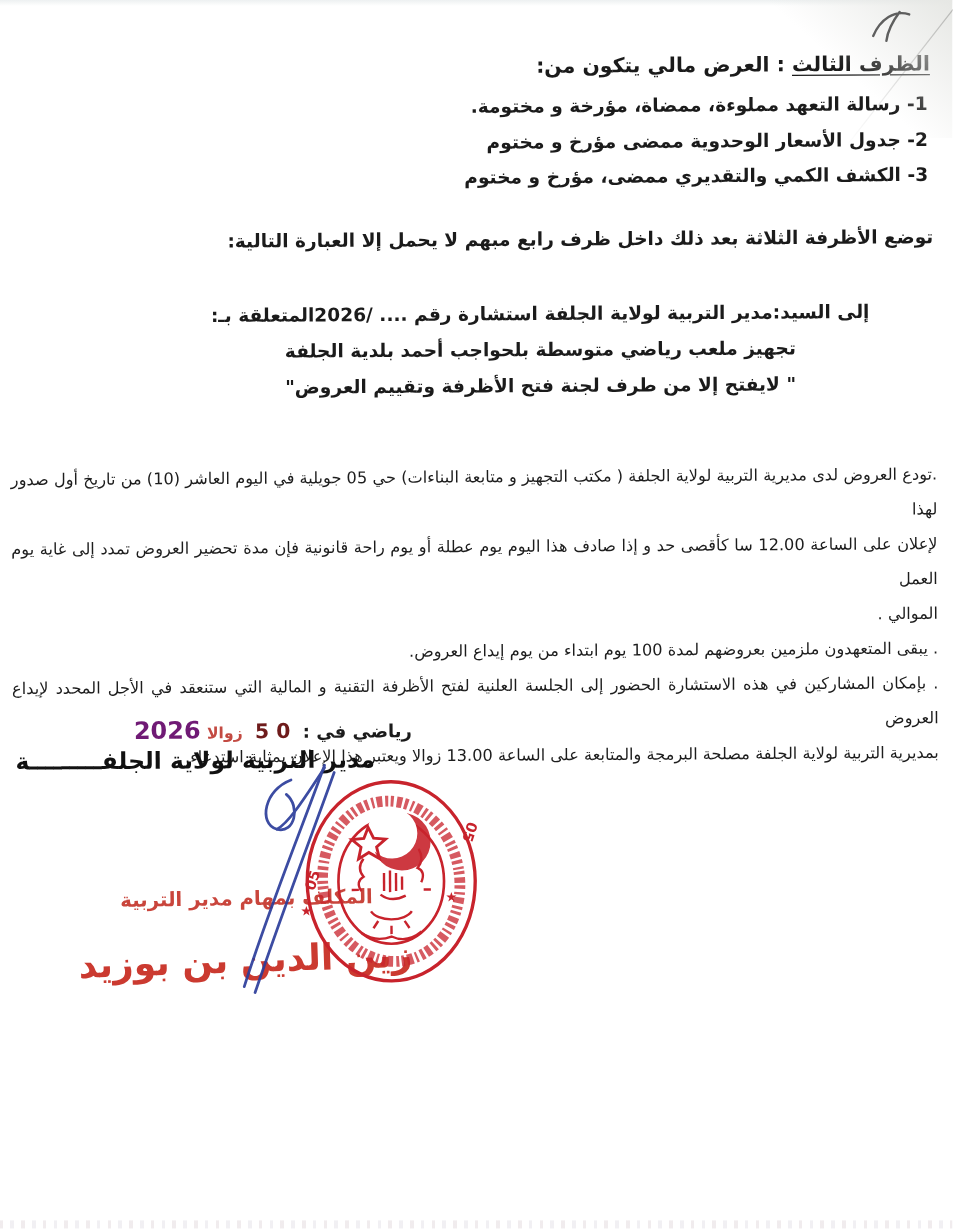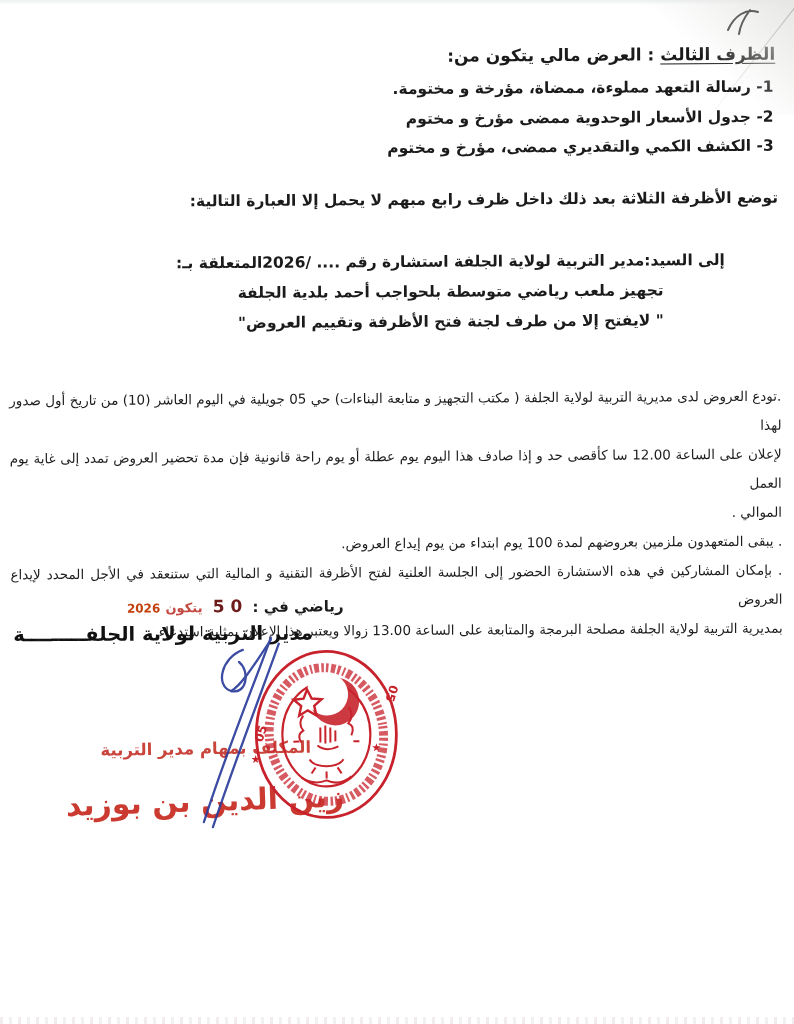--- a/index.html
+++ b/index.html
@@ -31,21 +31,21 @@
     font-weight:bold;font-size:15.5px;line-height:30px;}
 
   .bodytext{margin-top:47px;font-size:13.5px;line-height:29px;color:#1d1d1d;}
   .jline{text-align:justify;text-align-last:justify;}
   .rline{text-align:right;}
 
   .sig-area{position:absolute;top:585px;right:0;left:0;height:439px;}
   .date-line{position:absolute;top:10px;right:451px;white-space:nowrap;font-size:15px;font-weight:bold;}
   .date-day{color:#6e1b1b;font-size:17px;font-weight:bold;letter-spacing:2px;padding:0 5px;}
   .date-month{color:#c34a42;font-size:13px;font-weight:bold;}
-  .date-year{color:#c2410c;font-size:12px;font-weight:bold;letter-spacing:1px;}
+  .date-year{color:#701a75;font-size:20px;font-weight:bold;letter-spacing:1px;}
   .director-title{position:absolute;top:36px;right:482px;white-space:nowrap;
     font-size:19.5px;font-weight:bold;color:#111;}
   .delegation{position:absolute;top:153px;right:484px;white-space:nowrap;
     font-size:16.5px;font-weight:bold;color:#c5362c;opacity:.92;transform:rotate(-.5deg);}
   .signer-name{position:absolute;top:197px;right:452px;white-space:nowrap;
     font-size:30px;font-weight:bold;color:#cb3a30;transform:rotate(-1.6deg);letter-spacing:1px;}
   .stamp{position:absolute;top:60px;left:244px;}
   .signature{position:absolute;top:44px;left:178px;}
 </style>
 </head>
@@ -81,21 +81,21 @@
       <div class="rline">. يبقى المتعهدون ملزمين بعروضهم لمدة 100 يوم ابتداء من يوم إيداع العروض.</div>
       <div class="jline">. بإمكان المشاركين في هذه الاستشارة الحضور إلى الجلسة العلنية لفتح الأظرفة التقنية و المالية التي ستنعقد في الأجل المحدد لإيداع العروض</div>
       <div class="rline">بمديرية التربية لولاية الجلفة  مصلحة البرمجة والمتابعة على الساعة 13.00 زوالا ويعتبر هذا الإعلان بمثابة استدعاء.</div>
     </div>
 
     <div class="sig-area">
 
       <div class="date-line">
         <span>رياضي في :</span>
         <span class="date-day">0 5</span>
-        <span class="date-month">يتكون</span>
+        <span class="date-month">زوالا</span>
         <span class="date-year">2026</span>
       </div>
 
       <div class="director-title">مدير التربية لولاية الجلفـــــــــة</div>
 
       <div class="delegation">المكلف بمهام مدير التربية</div>
 
       <div class="signer-name">زين الدين بن بوزيد</div>
 
       <svg class="stamp" width="162" height="180" viewBox="0 0 162 180" fill="none">

